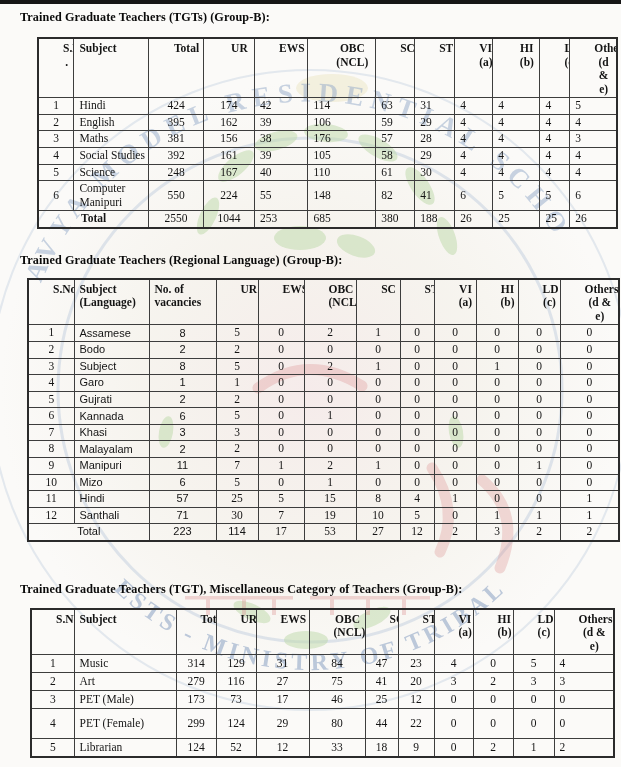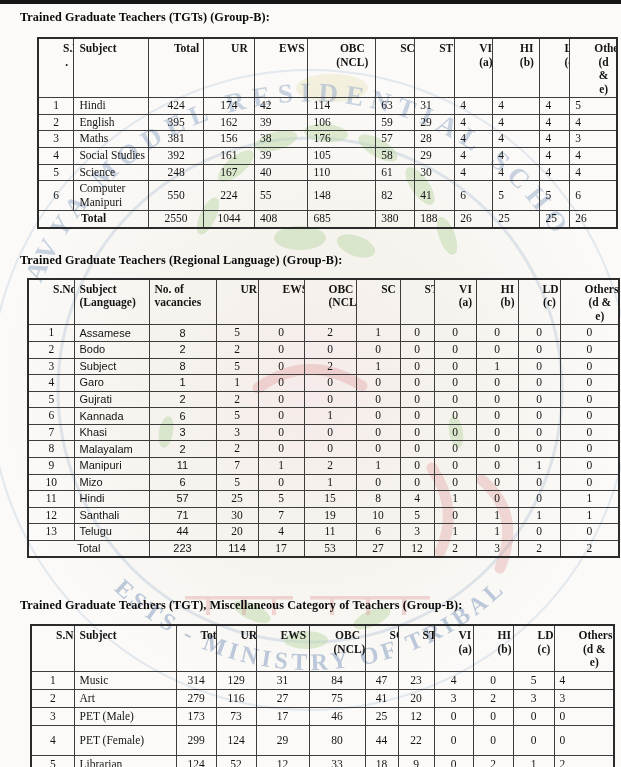--- a/index.html
+++ b/index.html
@@ -226,21 +226,21 @@
           <td class="cl">41</td>
           <td class="cl">6</td>
           <td class="cl">5</td>
           <td class="cl">5</td>
           <td class="cl">6</td>
         </tr>
         <tr class="total-row">
           <td colspan="2" class="total-label">Total</td>
           <td>2550</td>
           <td>1044</td>
-          <td class="cl">408</td>
+          <td class="cl">253</td>
           <td class="cl">685</td>
           <td class="cl">380</td>
           <td class="cl">188</td>
           <td class="cl">26</td>
           <td class="cl">25</td>
           <td class="cl">25</td>
           <td class="cl">26</td>
         </tr>
       </tbody>
     </table>
@@ -439,34 +439,20 @@
           <td>30</td>
           <td>7</td>
           <td>19</td>
           <td>10</td>
           <td>5</td>
           <td>0</td>
           <td>1</td>
           <td>1</td>
           <td>1</td>
         </tr>
-        <tr>
-          <td>13</td>
-          <td class="cl">Telugu</td>
-          <td>44</td>
-          <td>20</td>
-          <td>4</td>
-          <td>11</td>
-          <td>6</td>
-          <td>3</td>
-          <td>1</td>
-          <td>1</td>
-          <td>0</td>
-          <td>0</td>
-        </tr>
         <tr class="total-row">
           <td colspan="2" class="total-label">Total</td>
           <td>223</td>
           <td>114</td>
           <td>17</td>
           <td>53</td>
           <td>27</td>
           <td>12</td>
           <td>2</td>
           <td>3</td>

